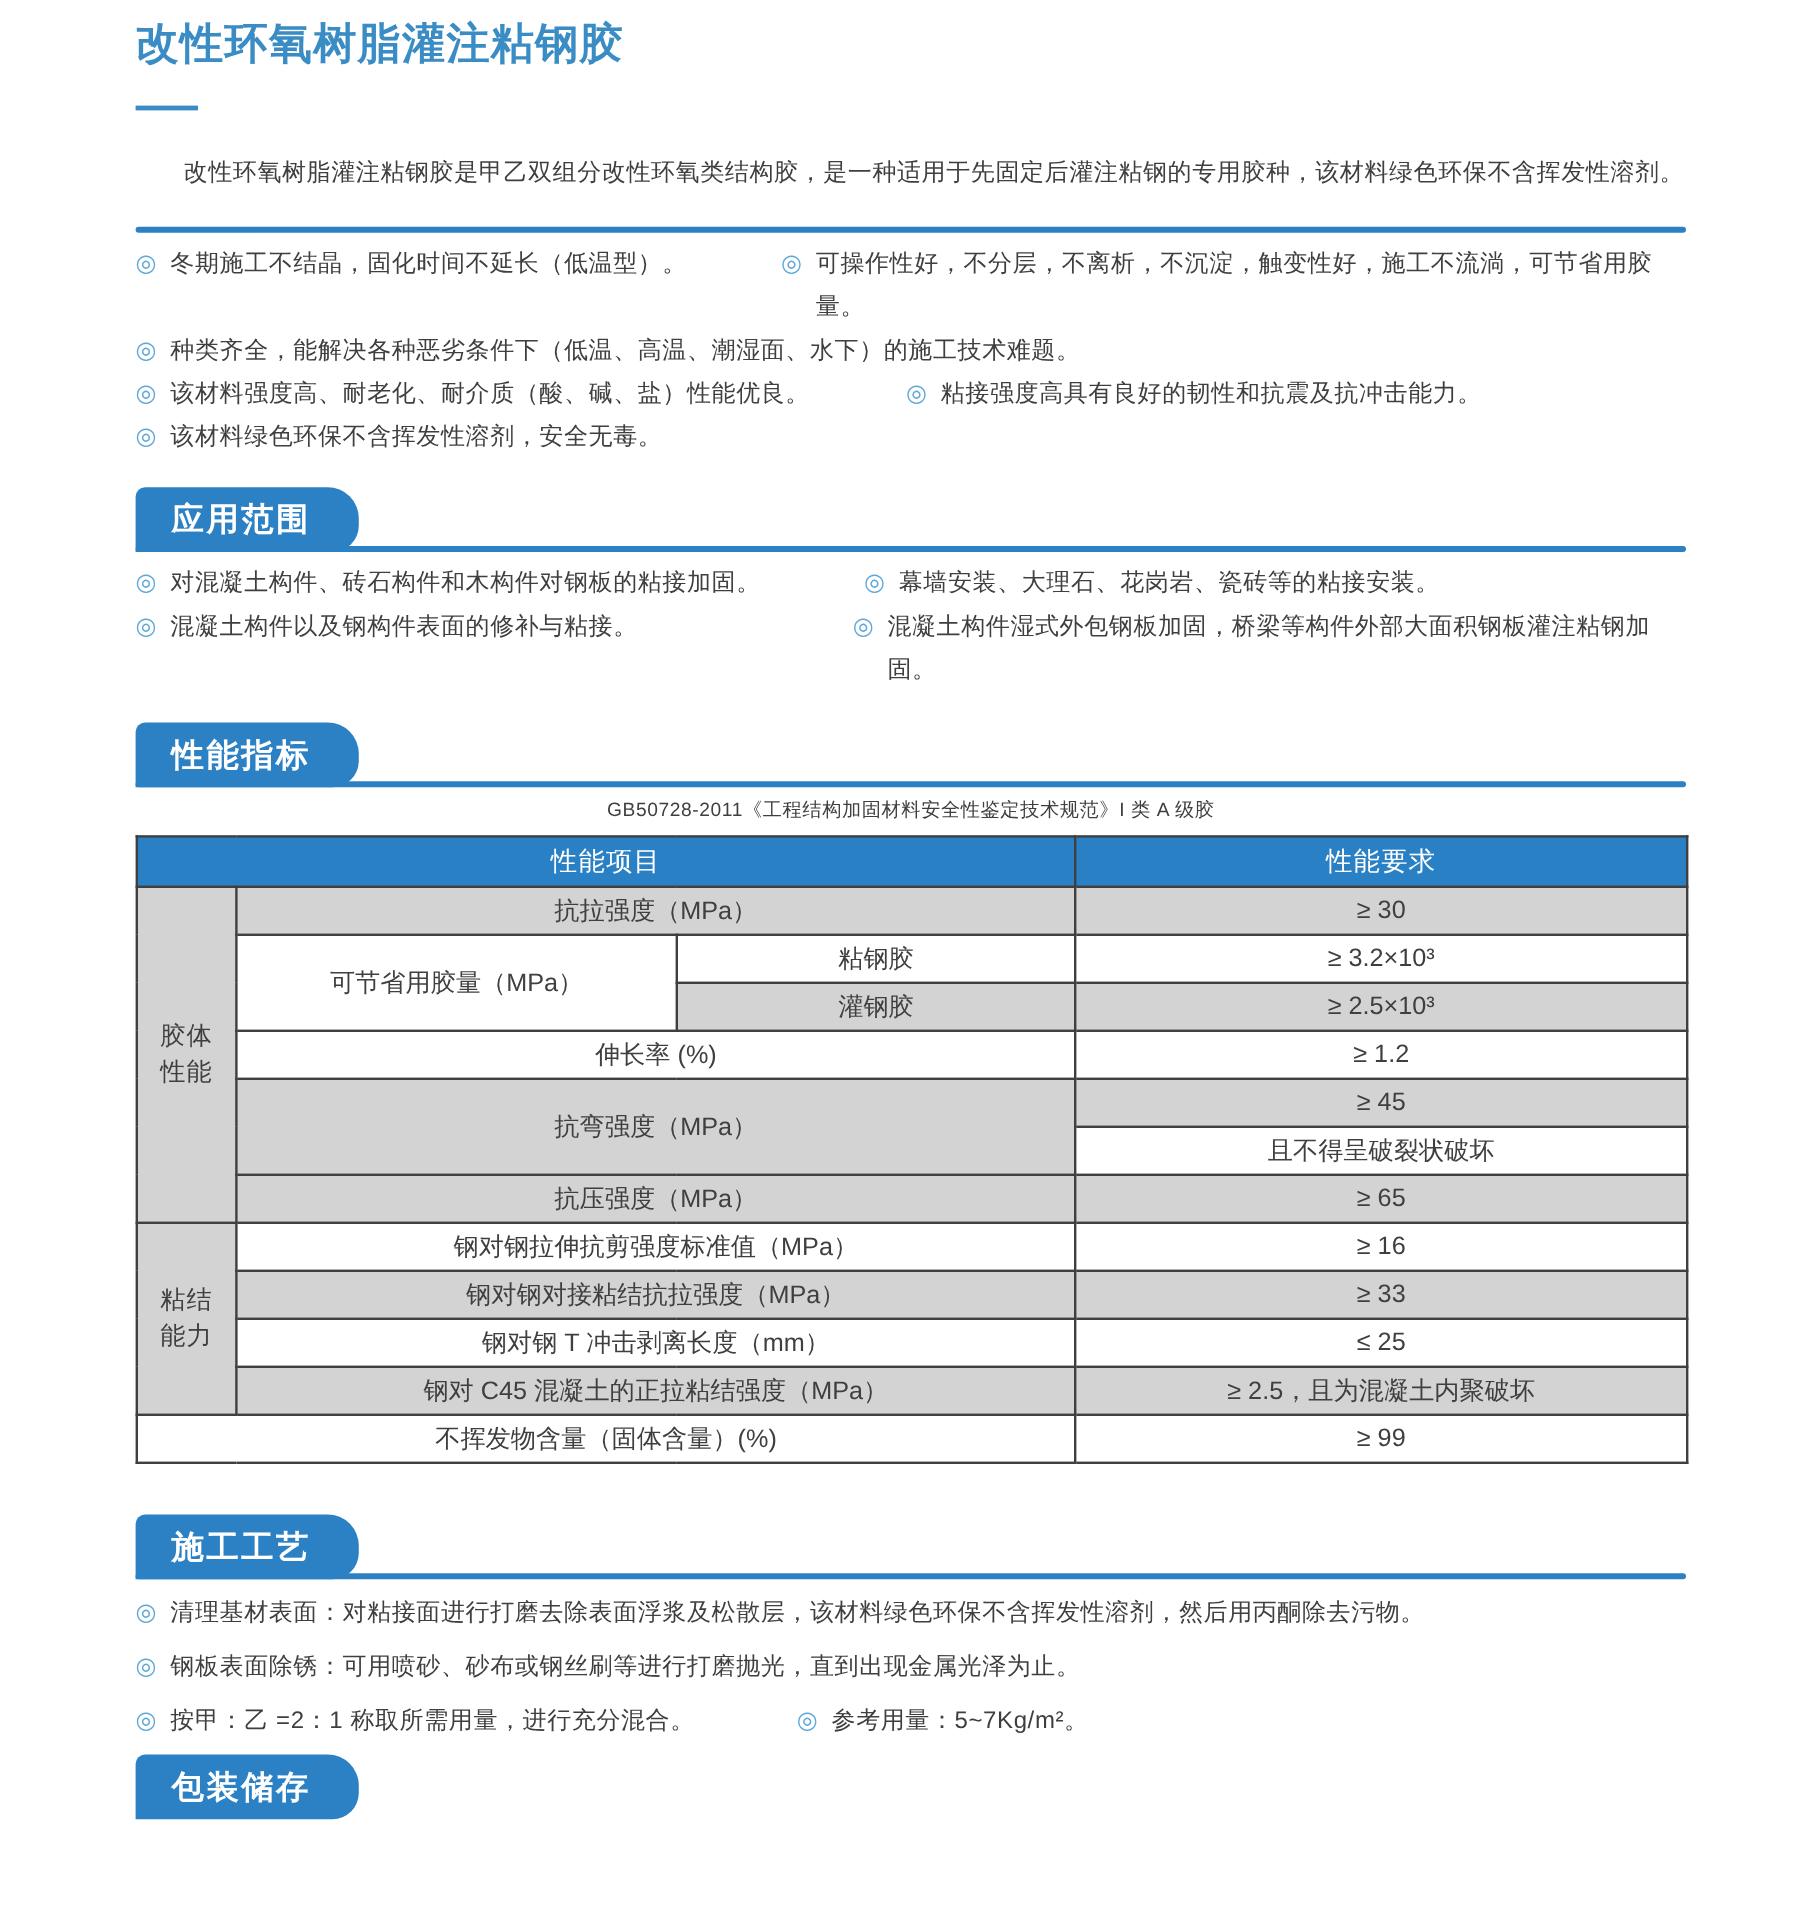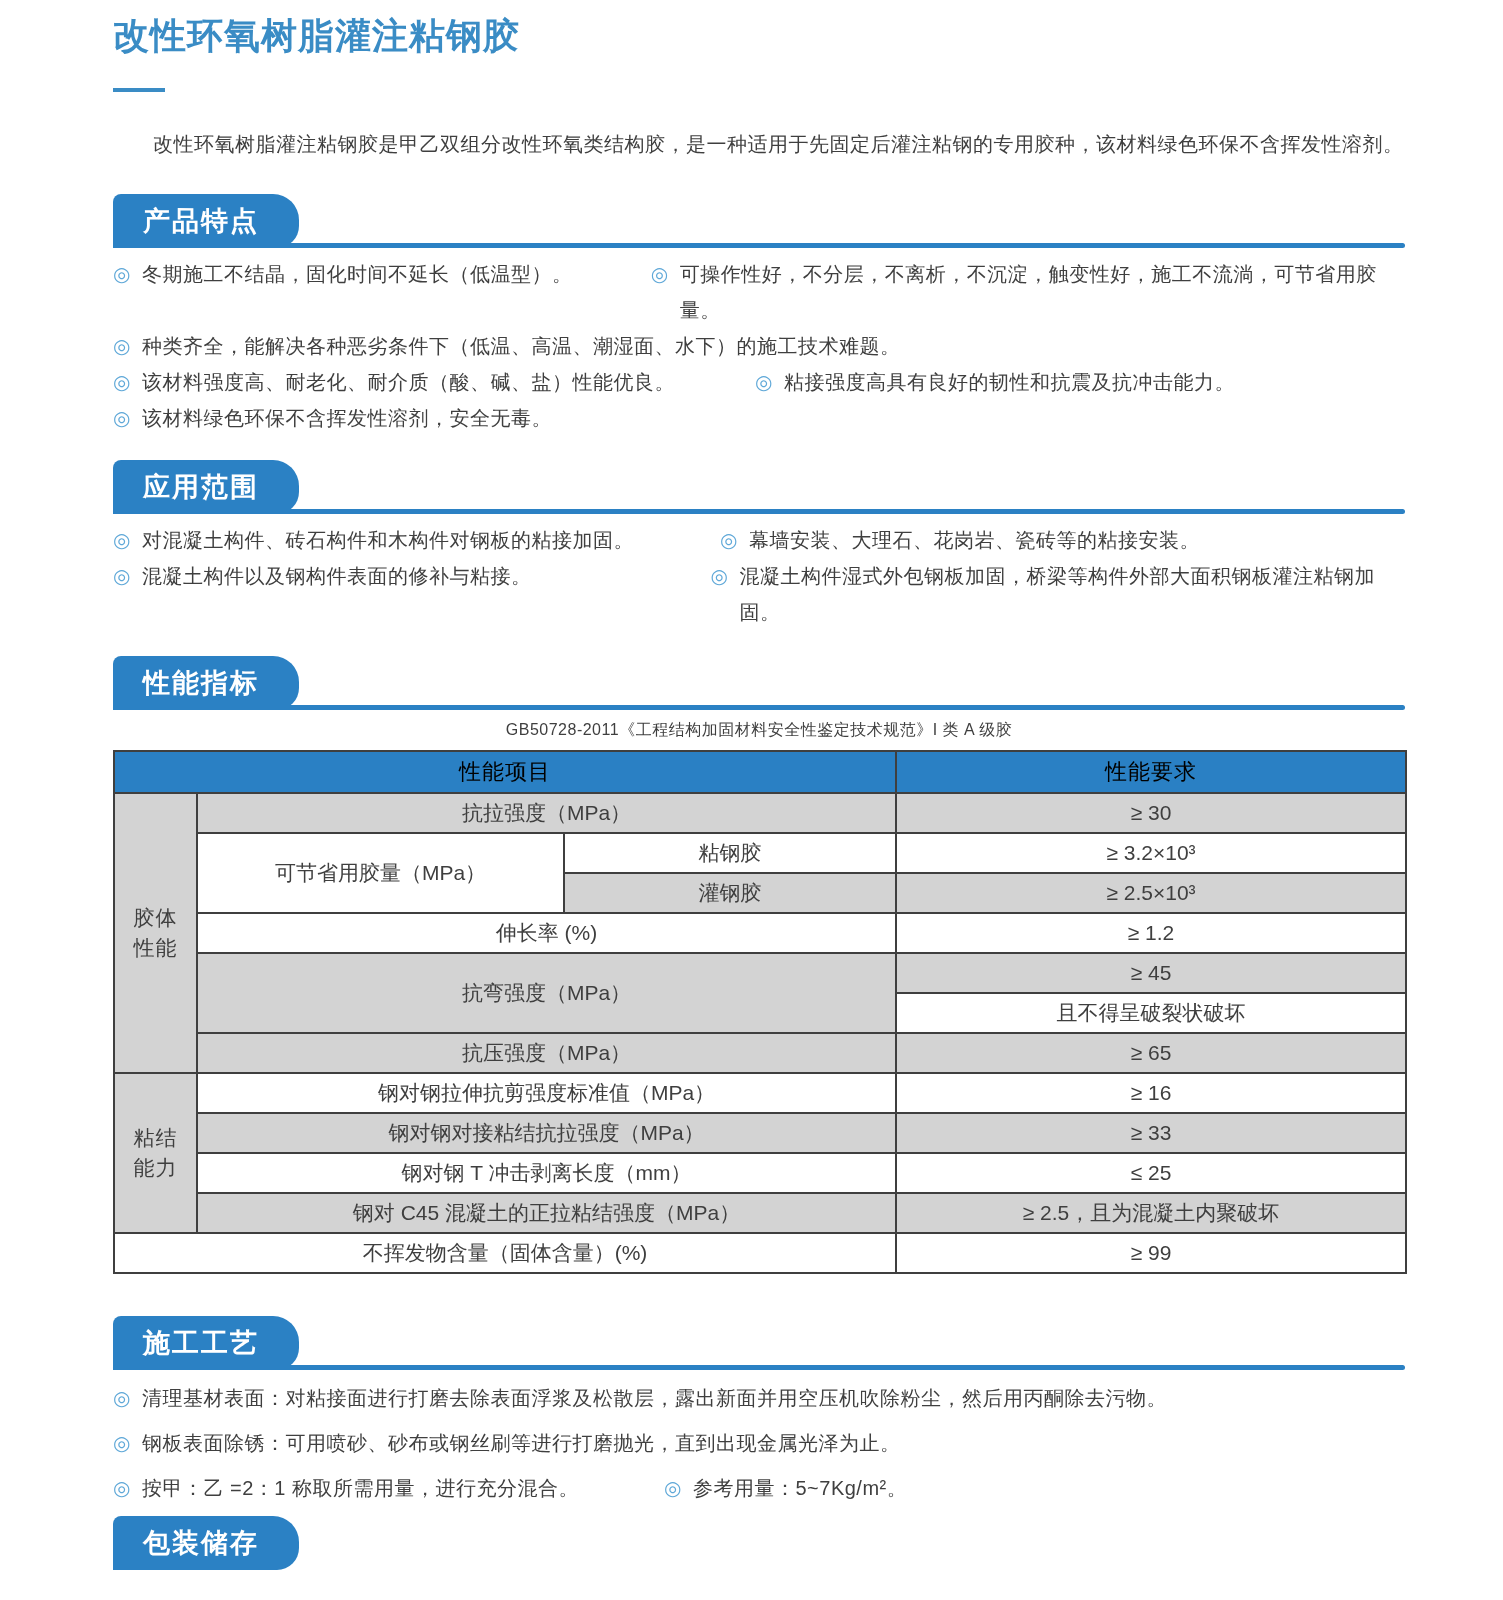--- a/index.html
+++ b/index.html
@@ -61,21 +61,21 @@
   }
   table.perf col.c1 { width:83px; }
   table.perf col.c2 { width:367px; }
   table.perf col.c3 { width:332px; }
   table.perf col.c4 { width:510px; }
   table.perf td, table.perf th {
     border:2px solid #3f3f3f; text-align:center; vertical-align:middle;
     height:40px; padding:0 6px; font-weight:normal;
   }
   table.perf th {
-    background:#2a80c4; color:#000000; height:42px; font-size:22px; letter-spacing:1px;
+    background:#2a80c4; color:#ffffff; height:42px; font-size:22px; letter-spacing:1px;
   }
   td.g { background:#d3d3d3; }
   td.w { background:#ffffff; }
   td.vgroup { white-space:pre-line; line-height:30px; letter-spacing:1px; }
 
   .sec.features   { margin-top:28px; }
   .sec.application{ margin-top:24px; }
   .sec.performance{ margin-top:26px; }
   .sec.process    { margin-top:42px; }
   .sec.packaging  { margin-top:5px;  }
@@ -91,21 +91,20 @@
 <div class="content">
 
   <div class="doc-title">改性环氧树脂灌注粘钢胶</div>
   <div class="title-rule"></div>
 
   <div class="intro">
     <p>改性环氧树脂灌注粘钢胶是甲乙双组分改性环氧类结构胶，是一种适用于先固定后灌注粘钢的专用胶种，该材料绿色环保不含挥发性溶剂。</p>
   </div>
 
   <div class="sec features">
-    <div class="tab"><span>产品特点</span></div>
     <div class="rule"></div>
   </div>
   <div class="blist">
     <div class="brow">
       <div class="bitem" style="width:547px">
         <span class="bullet">◎</span>
         <span>冬期施工不结晶，固化时间不延长（低温型）。</span>
       </div>
       <div class="bitem">
         <span class="bullet">◎</span>
@@ -237,21 +236,21 @@
     </table>
 
   <div class="sec process">
     <div class="tab"><span>施工工艺</span></div>
     <div class="rule"></div>
   </div>
   <div class="blist process">
     <div class="brow tall">
       <div class="bitem">
         <span class="bullet">◎</span>
-        <span>清理基材表面：对粘接面进行打磨去除表面浮浆及松散层，露出新面并用空压机吹除粉尘，然后用丙酮除去污物。</span>
+        <span>清理基材表面：对粘接面进行打磨去除表面浮浆及松散层，该材料绿色环保不含挥发性溶剂，然后用丙酮除去污物。</span>
       </div>
     </div>
     <div class="brow tall">
       <div class="bitem">
         <span class="bullet">◎</span>
         <span>钢板表面除锈：可用喷砂、砂布或钢丝刷等进行打磨抛光，直到出现金属光泽为止。</span>
       </div>
     </div>
     <div class="brow tall">
       <div class="bitem" style="width:551px">

